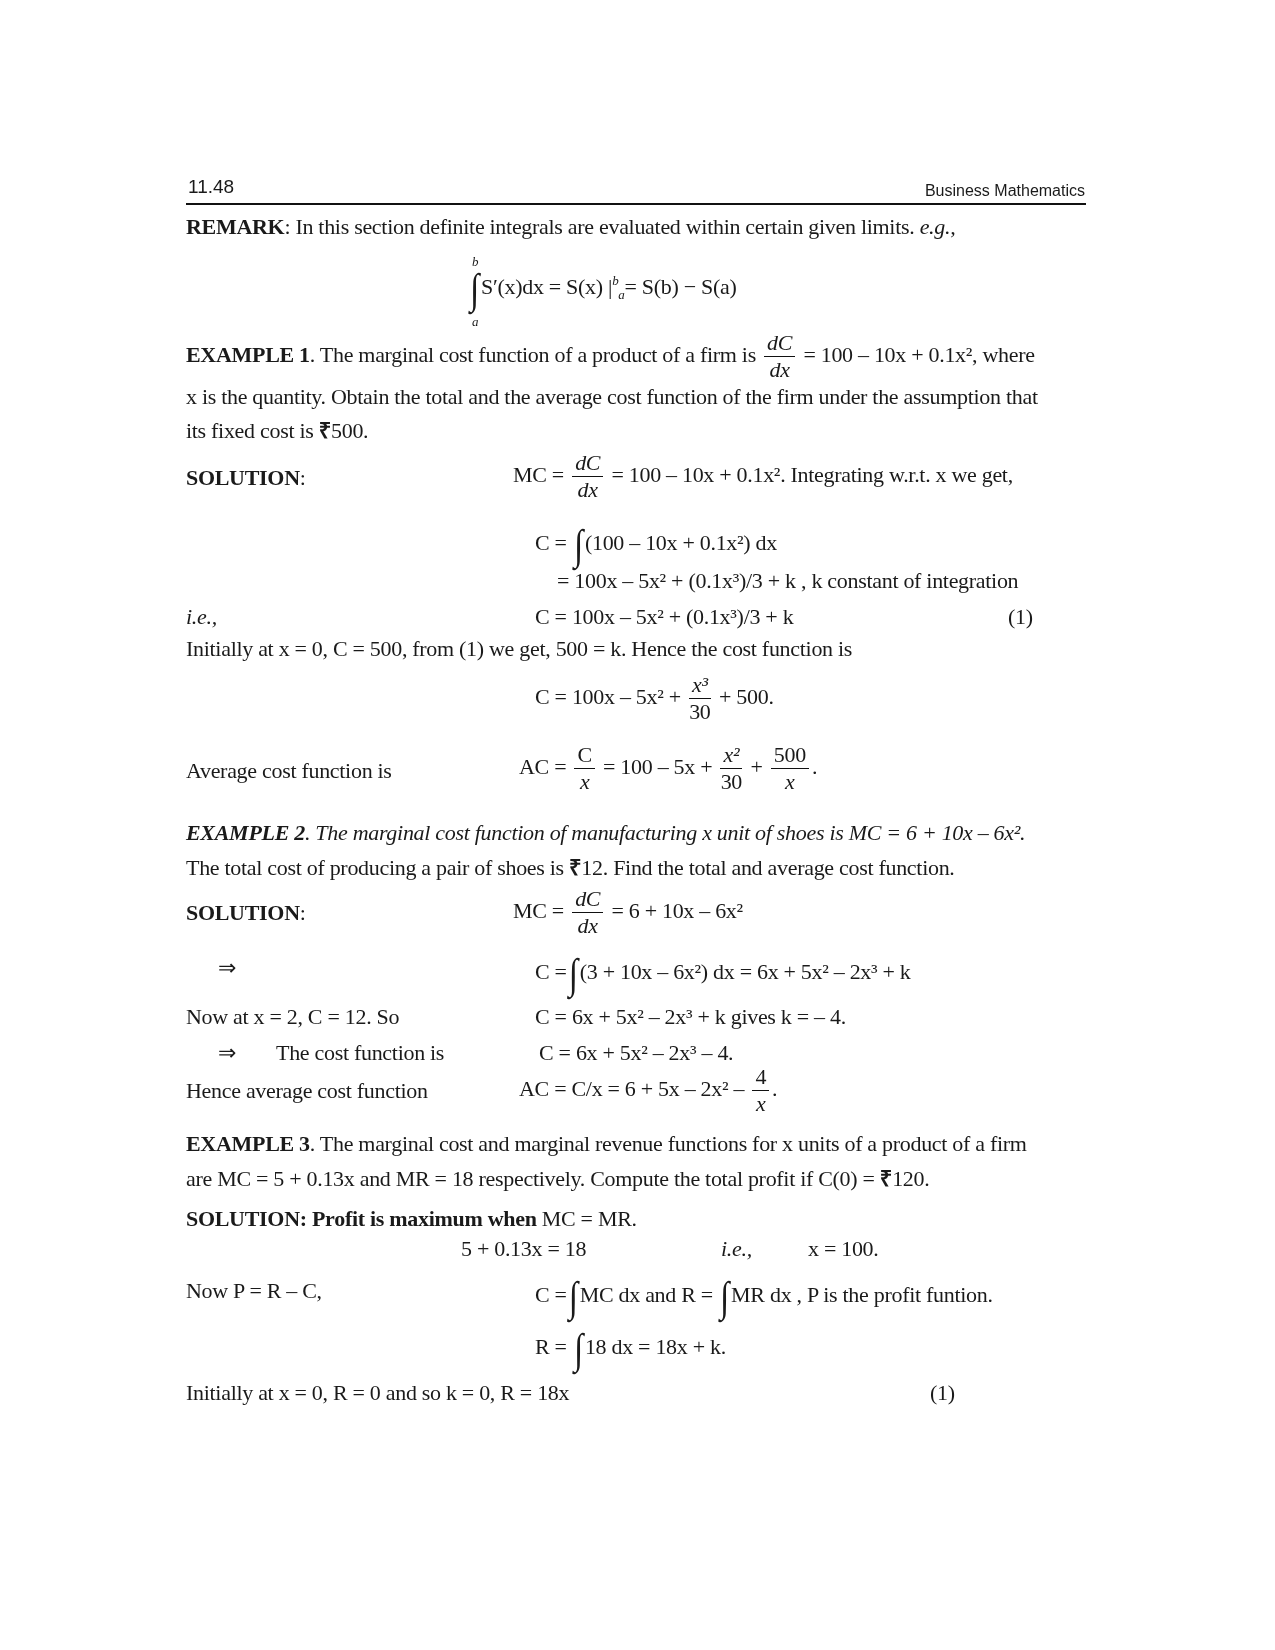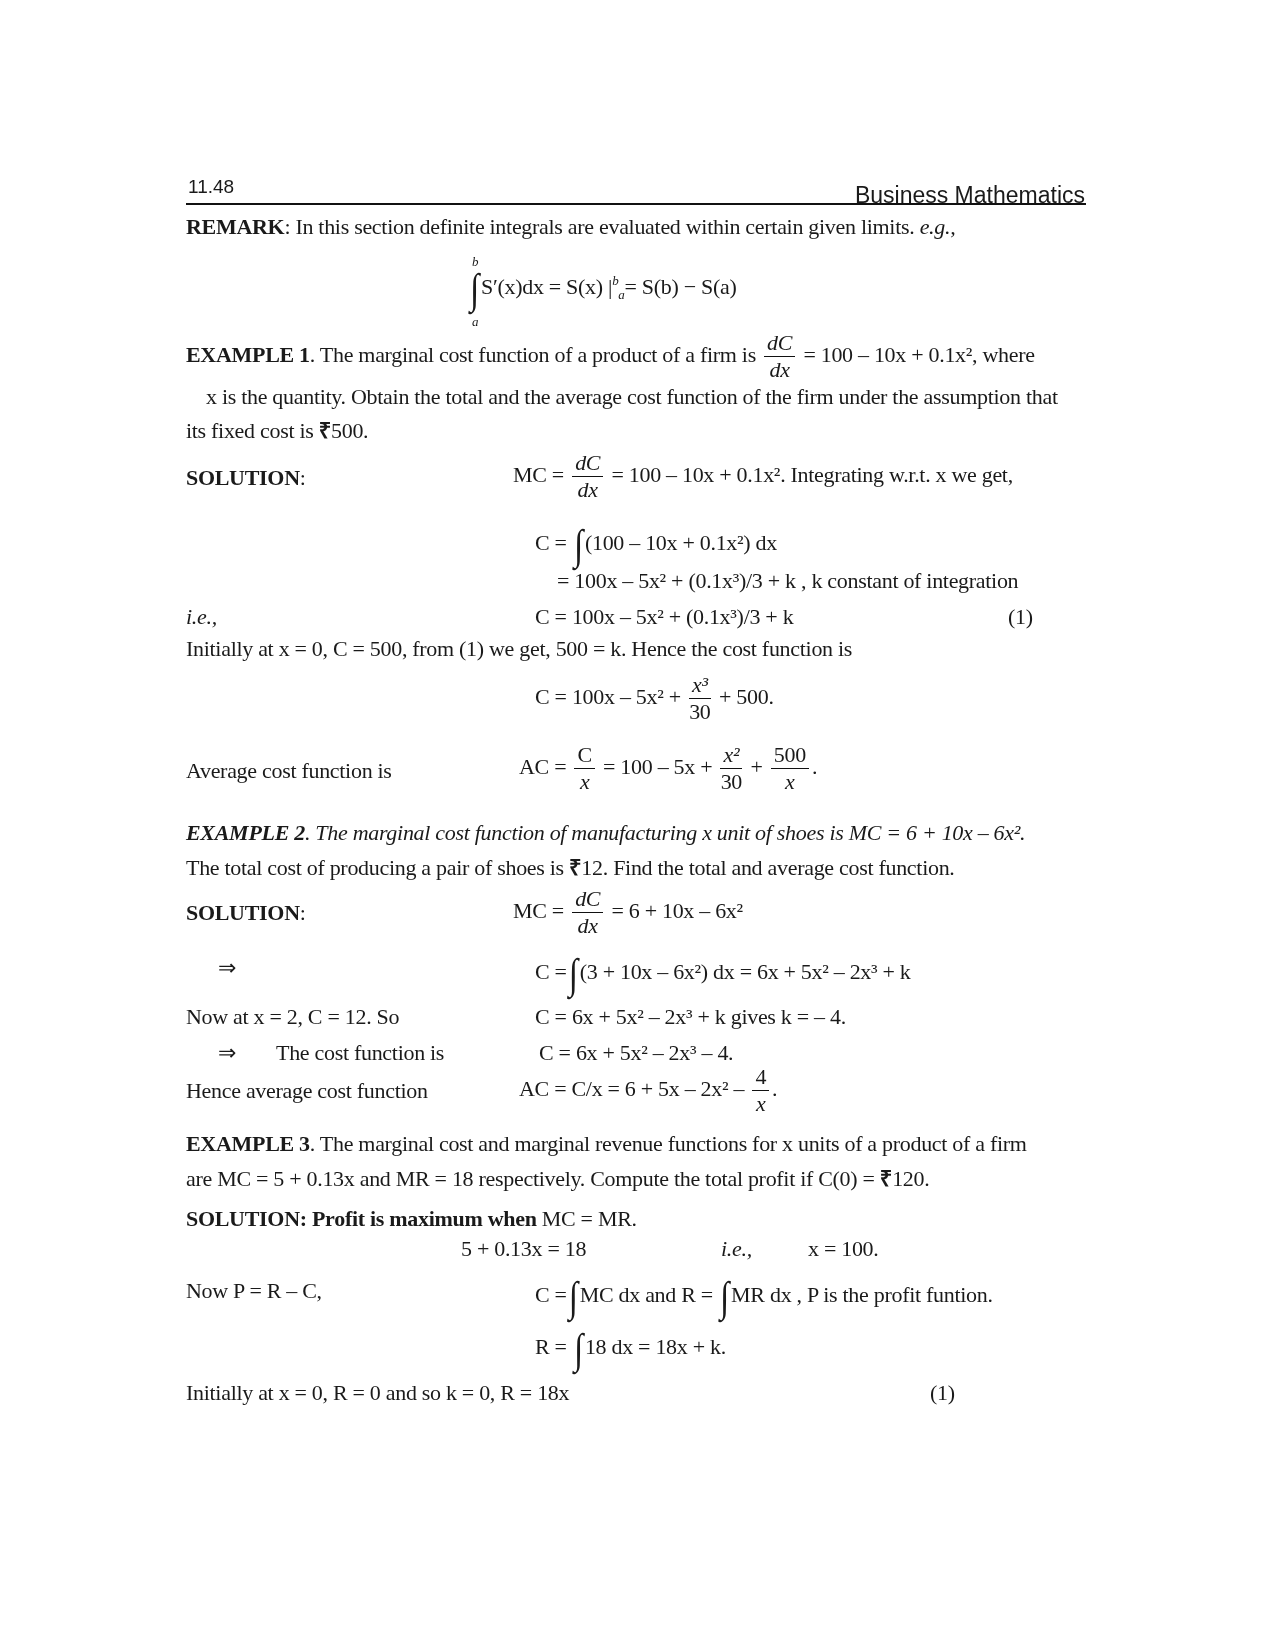--- a/index.html
+++ b/index.html
@@ -1,20 +1,20 @@
 <!DOCTYPE html>
 <html><head>
 <meta charset="utf-8">
 <style>
   html, body { margin: 0; padding: 0; background: #ffffff; }
   body { width: 1275px; height: 1650px; position: relative; overflow: hidden;
          font-family: "Liberation Serif", serif; color: #1a1a1a; }
   .page { position: absolute; left: 0; top: 0; width: 1275px; height: 1650px; }
   .hdr-left { position: absolute; left: 188px; top: 176px; font-family: "Liberation Sans", sans-serif; font-size: 19px; }
-  .hdr-right { position: absolute; right: 190px; top: 182px; font-family: "Liberation Sans", sans-serif; font-size: 23px; }
+  .hdr-right { position: absolute; right: 190px; top: 182px; font-family: "Liberation Sans", sans-serif; font-size: 16px; }
   .hdr-rule { position: absolute; left: 186px; width: 900px; top: 203px; height: 0; border-top: 2px solid #111; }
   .line { position: absolute; font-size: 22px; white-space: nowrap; letter-spacing: -0.3px; }
   .b { font-weight: bold; }
   .i { font-style: italic; }
   .frac { display: inline-block; vertical-align: middle; text-align: center; margin: 0 3px; }
   .frac > span { display: block; line-height: 26px; }
   .frac > .num { border-bottom: 1.5px solid #111; padding: 0 3px; }
   .int { display: inline-block; font-size: 34px; transform: scaleY(1.25); vertical-align: -6px; margin: 0 2px; }
   .lim { position: absolute; font-size: 13px; font-style: italic; }
   sup { font-size: 13px; vertical-align: 9px; line-height: 0; }
@@ -37,21 +37,21 @@
     <span class="lim" style="left:4px; top:-16px;">b</span>
     <span class="lim" style="left:4px; top:44px;">a</span>
     <span class="int">∫</span><span>S′(x)dx = S(x) |</span><sup class="i">b</sup><sub class="i">a</sub><span>= S(b) − S(a)</span>
   </div>
 
   <div class="line" style="left:186px; top:330px;">
     <span class="b">EXAMPLE 1</span><span>. The marginal cost function of a product of a firm is</span>
     <span class="frac"><span class="num i">dC</span><span class="i">dx</span></span>
     <span>= 100 – 10x + 0.1x², where</span>
   </div>
-  <div class="line" style="left:186px; top:384px;margin-left:20px;">x is the quantity. Obtain the total and the average cost function of the firm under the assumption that</div>
+  <div class="line" style="left:186px; top:384px;">x is the quantity. Obtain the total and the average cost function of the firm under the assumption that</div>
   <div class="line" style="left:186px; top:414px;">
     <span>its fixed cost is </span><span class="rupee">₹</span><span>500.</span>
   </div>
 
   <div class="line b" style="left:186px; top:465px;"><span>SOLUTION</span><span style="font-weight:normal">:</span></div>
   <div class="line" style="left:513px; top:450px;">
     <span>MC =</span>
     <span class="frac"><span class="num i">dC</span><span class="i">dx</span></span>
     <span>= 100 – 10x + 0.1x². Integrating w.r.t. x we get,</span>
   </div>

